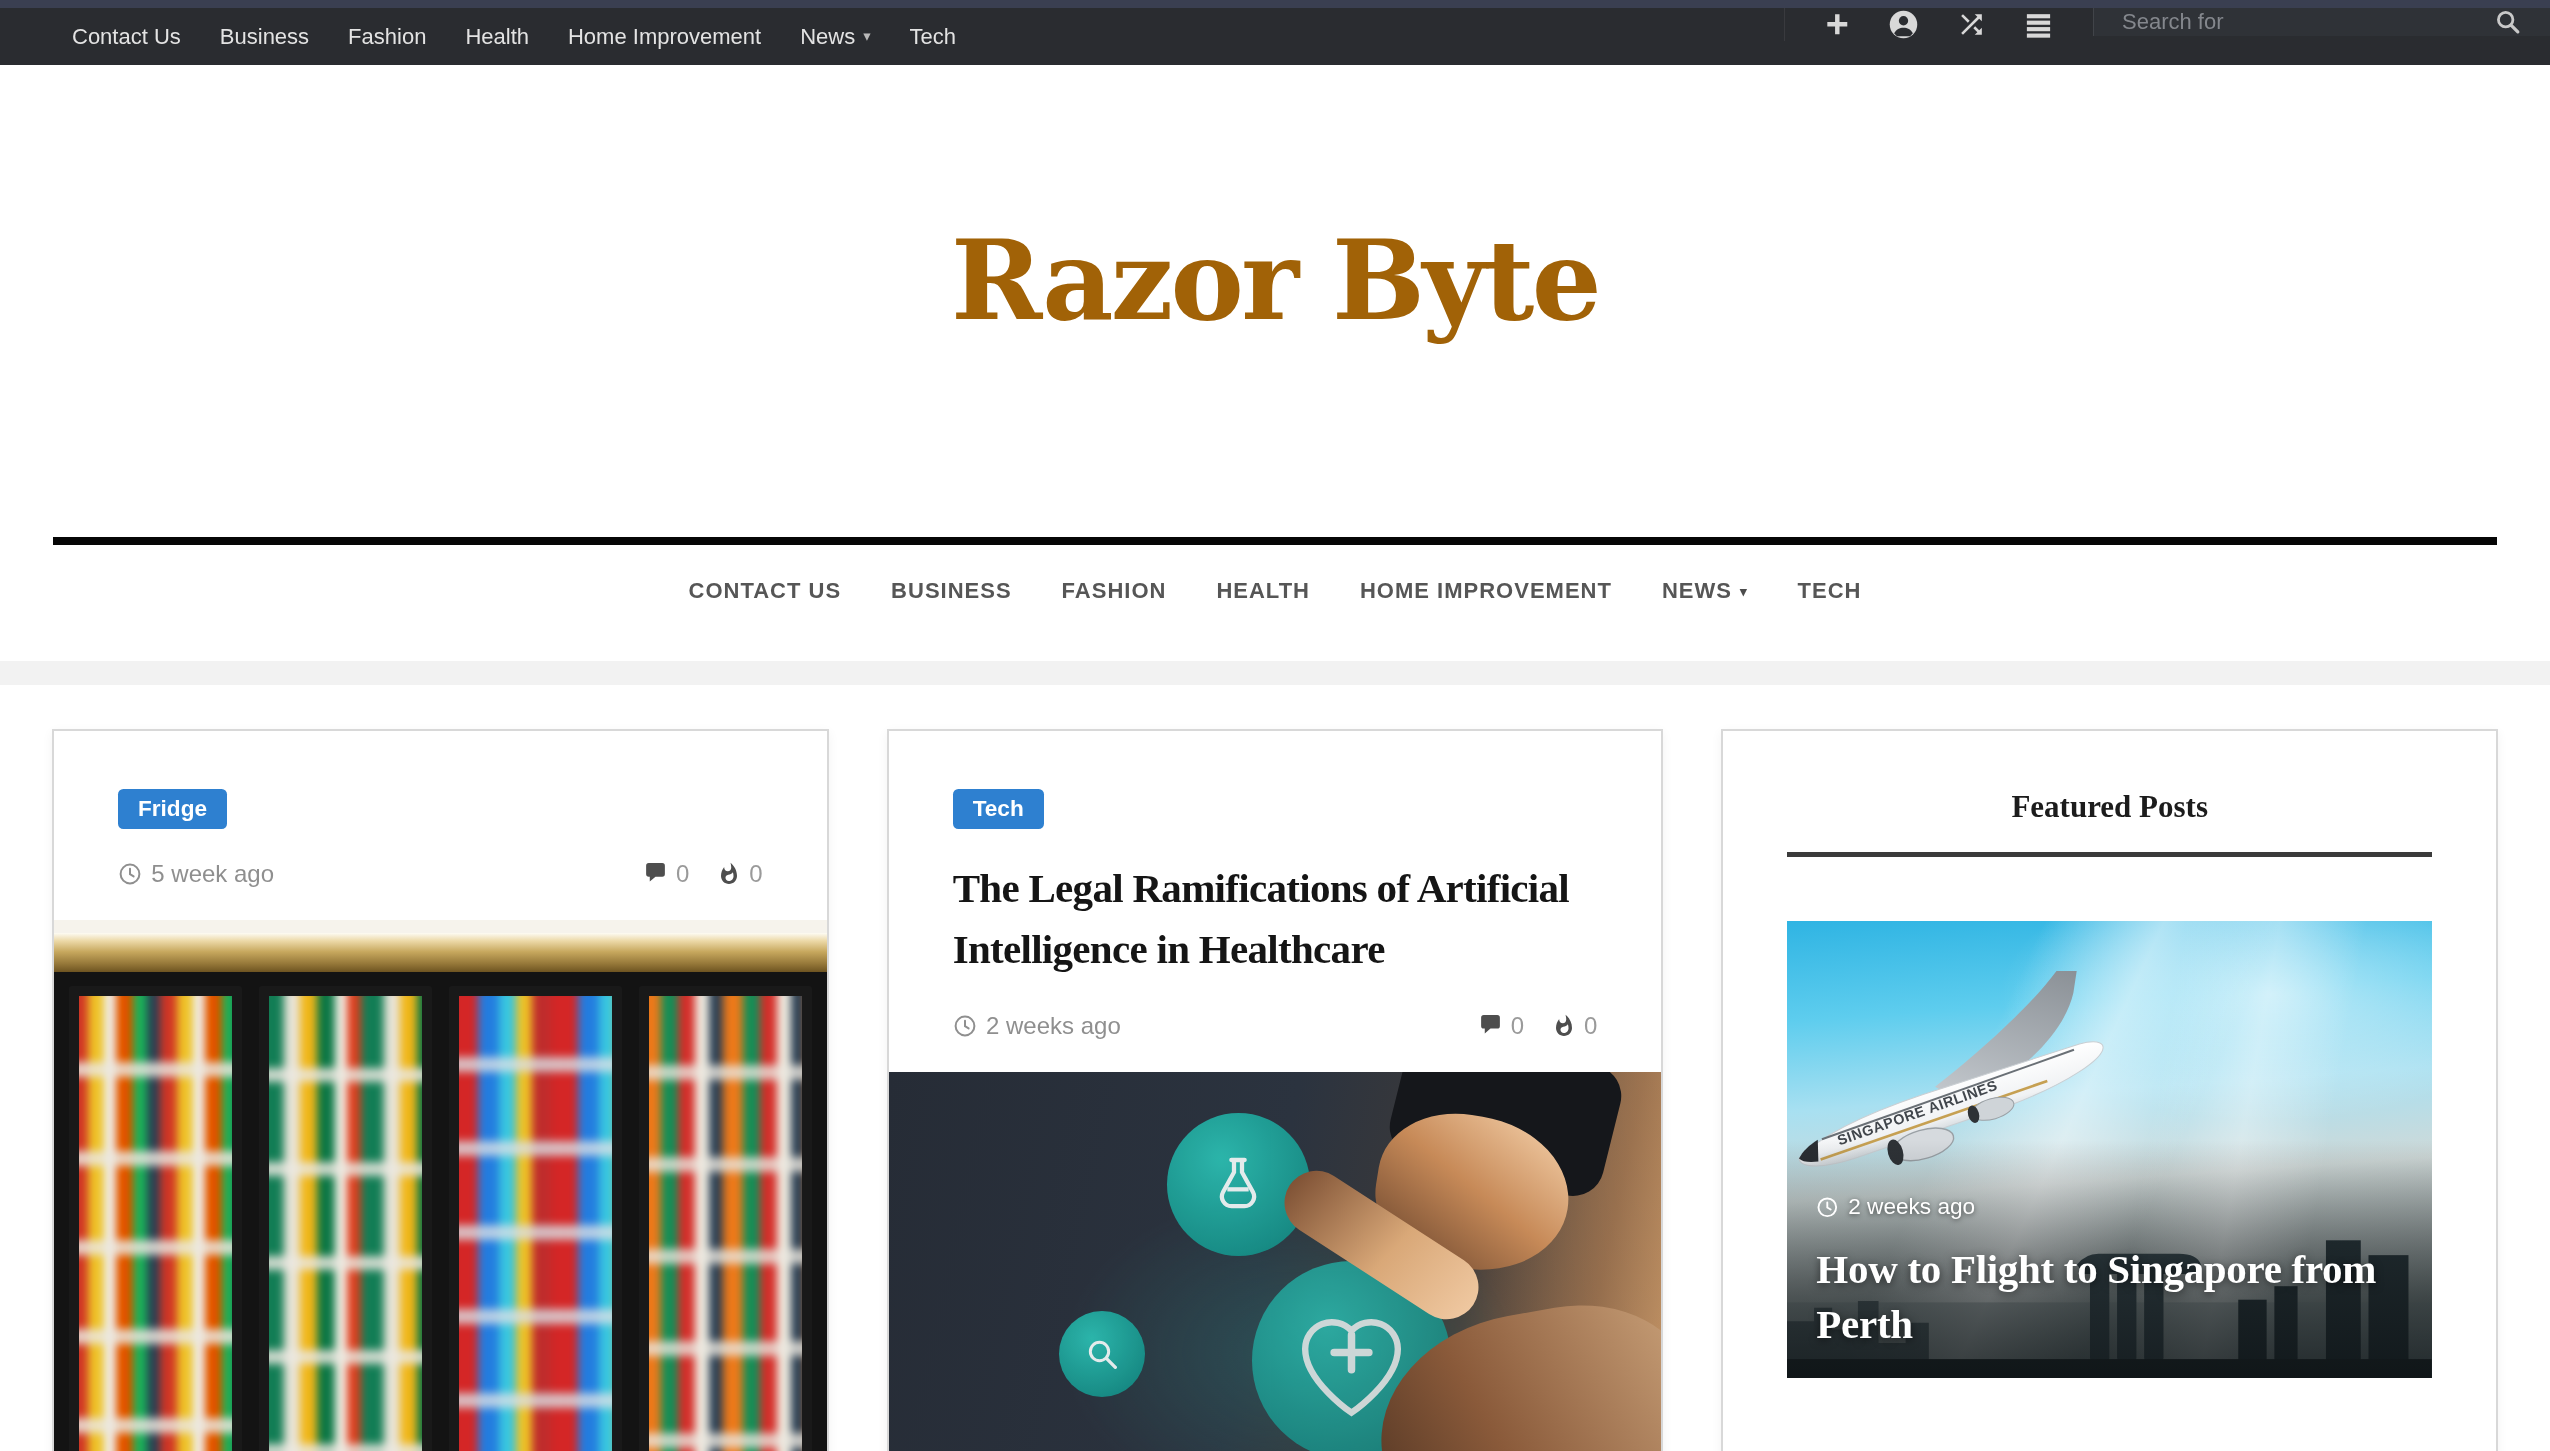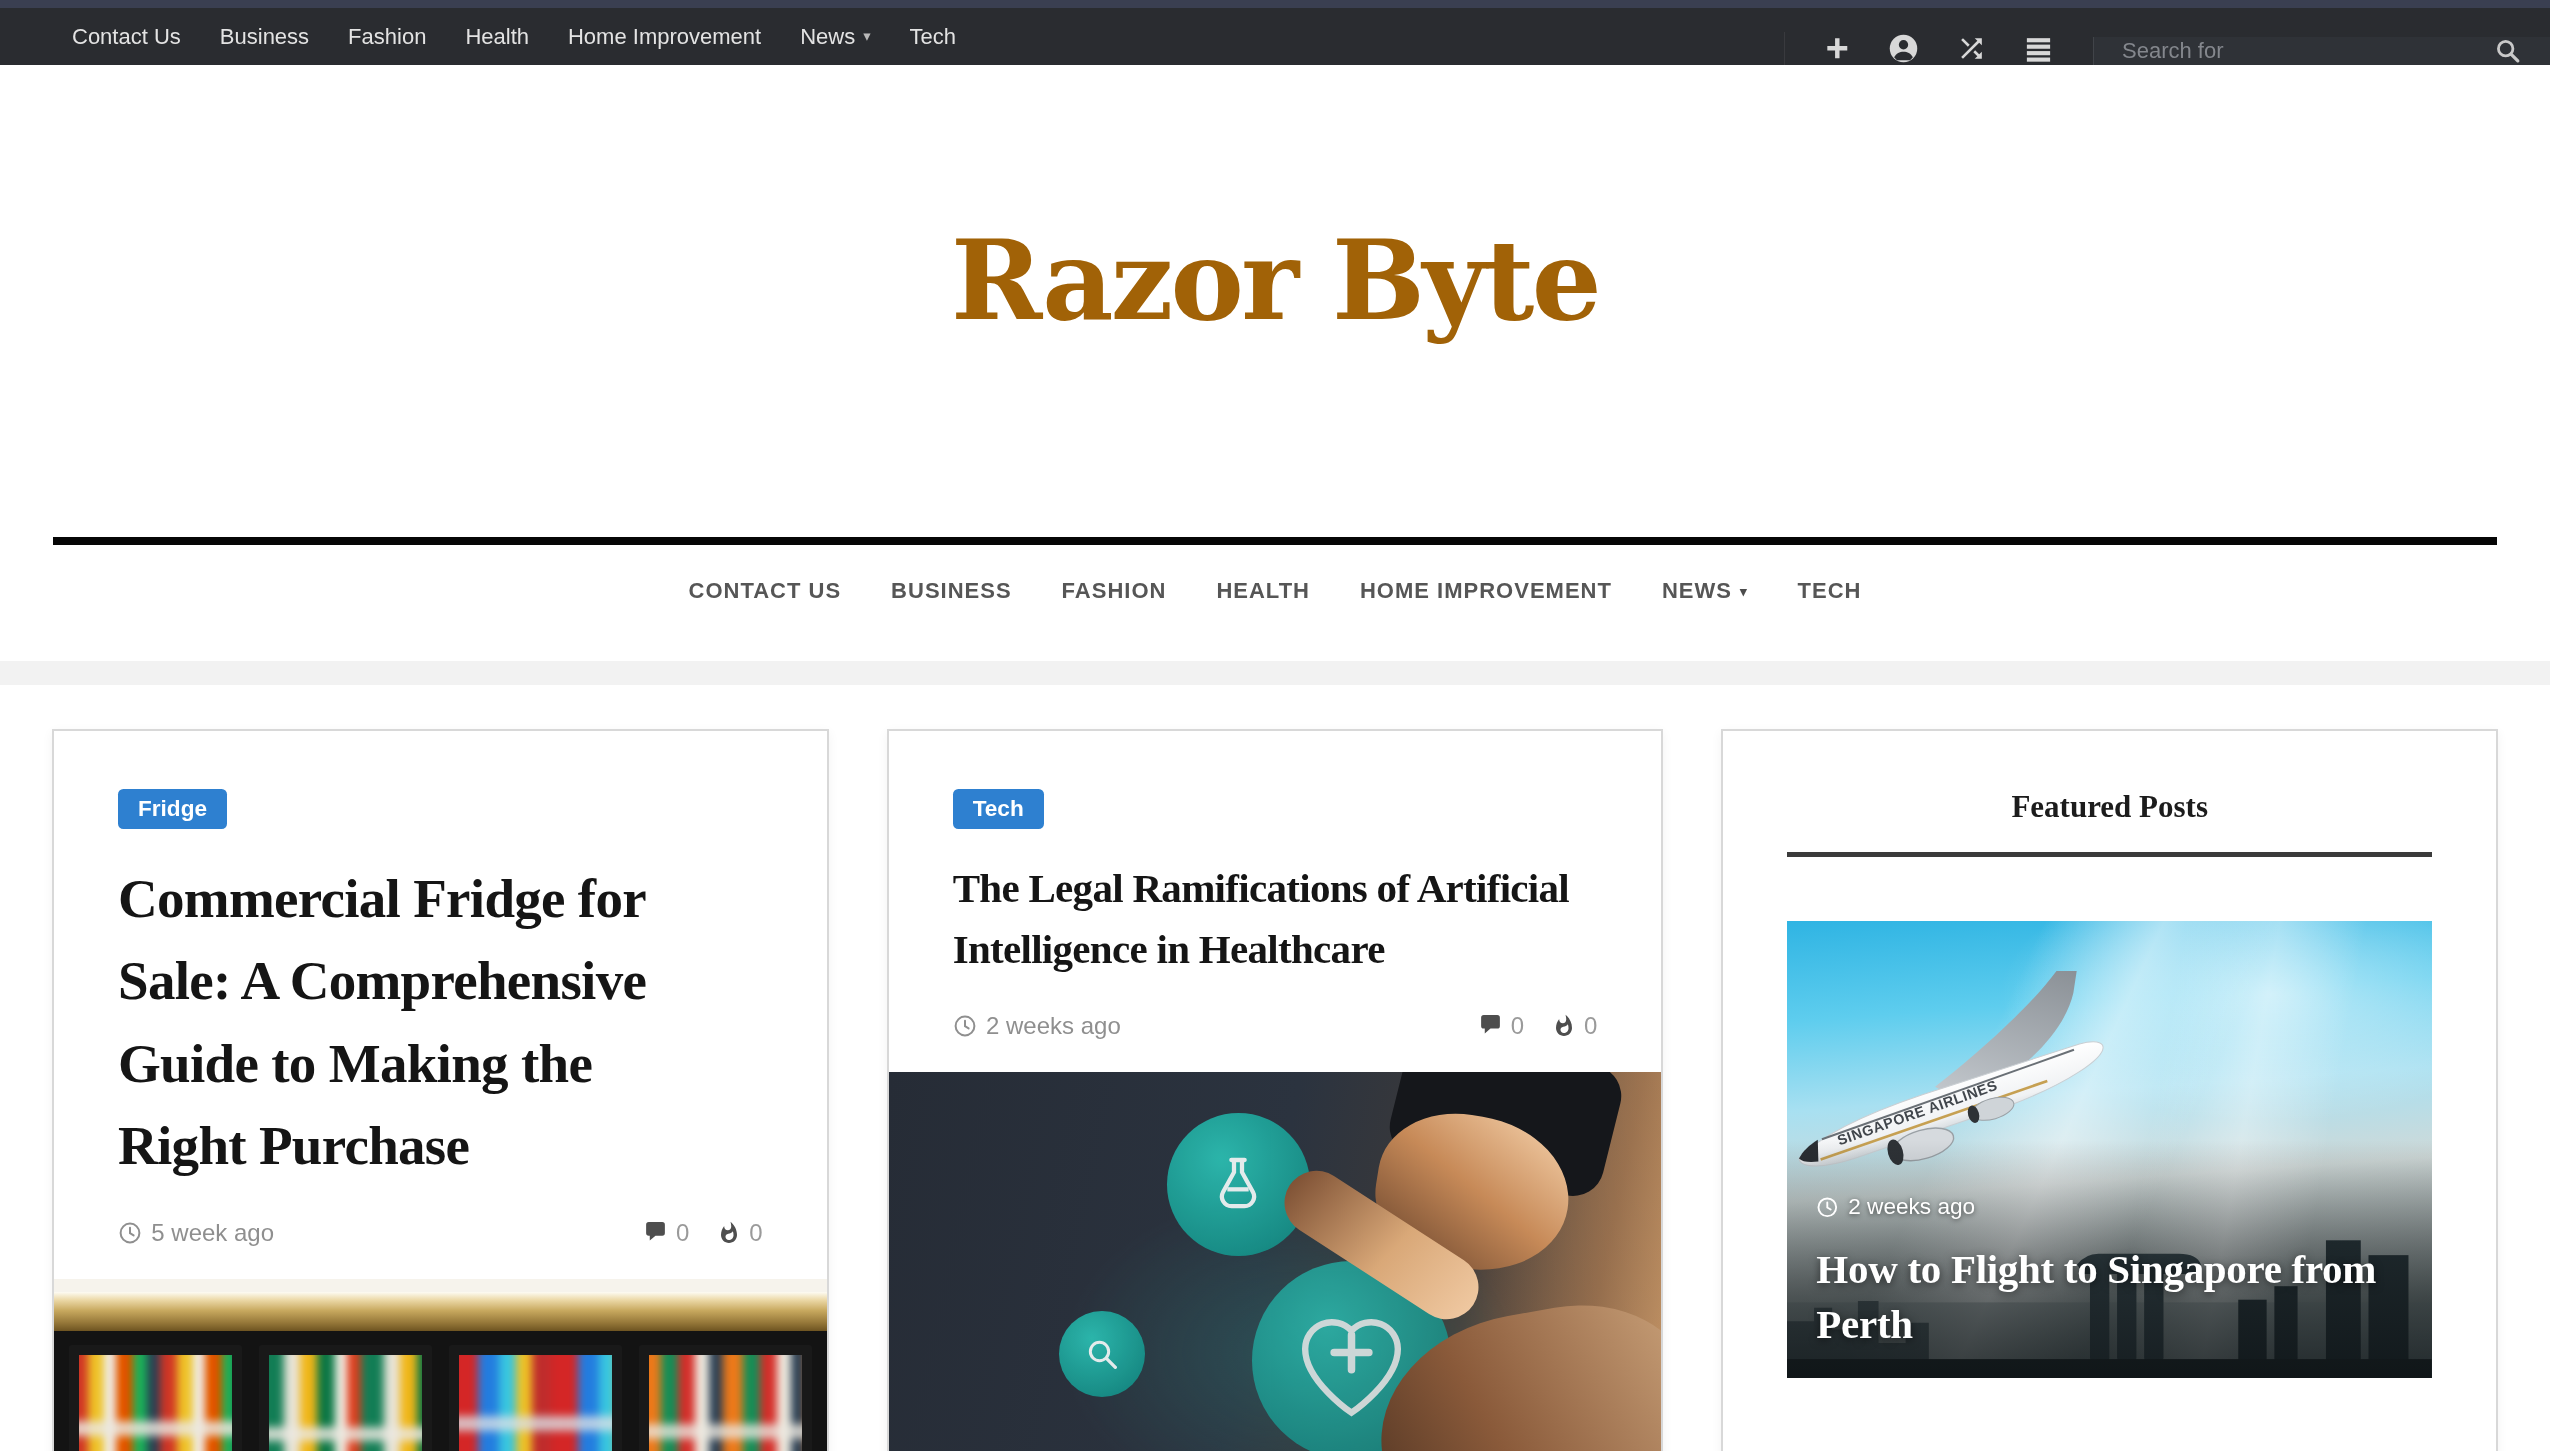--- a/index.html
+++ b/index.html
@@ -5,21 +5,21 @@
   * { margin:0; padding:0; box-sizing:border-box; }
   html,body { width:2550px; height:1452px; overflow:hidden; background:#fff;
               font-family:"Liberation Sans", sans-serif; }
 
   
   .top-strip { height:8px; background:#3a3f51; }
   .navbar { height:57px; background:#2a2c30; display:flex; align-items:stretch; }
   .navbar-menu { display:flex; align-items:center; gap:39px; padding-left:72px; }
   .navbar-menu a { color:#e3e3e3; text-decoration:none; font-size:22px; display:flex; align-items:center; gap:8px; }
   .chev { font-size:14.6px; color:#b9b9b9; line-height:1; }
-  .navbar-right { margin-left:auto; display:flex; align-items:flex-end;border-radius:27px; }
+  .navbar-right { margin-left:auto; display:flex; align-items:flex-start;border-radius:27px; }
   .navbar-icons { display:flex; align-items:center; gap:36px; padding:0 39px;
                   border-left:1.3px solid rgba(255,255,255,.07); }
   .navbar-icons svg { display:block; cursor:pointer; }
   .navbar-search { width:457px; background:#2f3237; border-left:1.3px solid rgba(255,255,255,.09);
                    display:flex; align-items:center; padding:0 28px; }
   .navbar-search input { flex:1; background:transparent; border:none; outline:none;
                          font-size:22px; color:#c9c9c9; font-family:"Liberation Sans",sans-serif; }
   .navbar-search input::placeholder { color:#84878d; }
 
   
@@ -215,21 +215,20 @@
     </a>
 </nav>
 
 <div class="content-divider-bar"></div>
 
 <main class="content">
 
   <article class="card">
     <div class="card-body">
       <a href="#" class="badge">Fridge</a>
-      <a href="#" class="post-title t1">Commercial Fridge for Sale: A Comprehensive Guide to Making the Right Purchase</a>
       <div class="post-meta">
         <span class="meta-left">
           <svg width="24" height="24" viewBox="0 0 24 24">
             <circle cx="12" cy="12" r="9.4" fill="none" stroke="#8f8f8f" stroke-width="2"></circle>
             <path d="M12 6.8v5.4l3.6 2.2" fill="none" stroke="#8f8f8f" stroke-width="2" stroke-linecap="round"></path>
           </svg>
           <span>5 week ago</span>
         </span>
         <span class="meta-right">
           <a href="#" class="stat">

